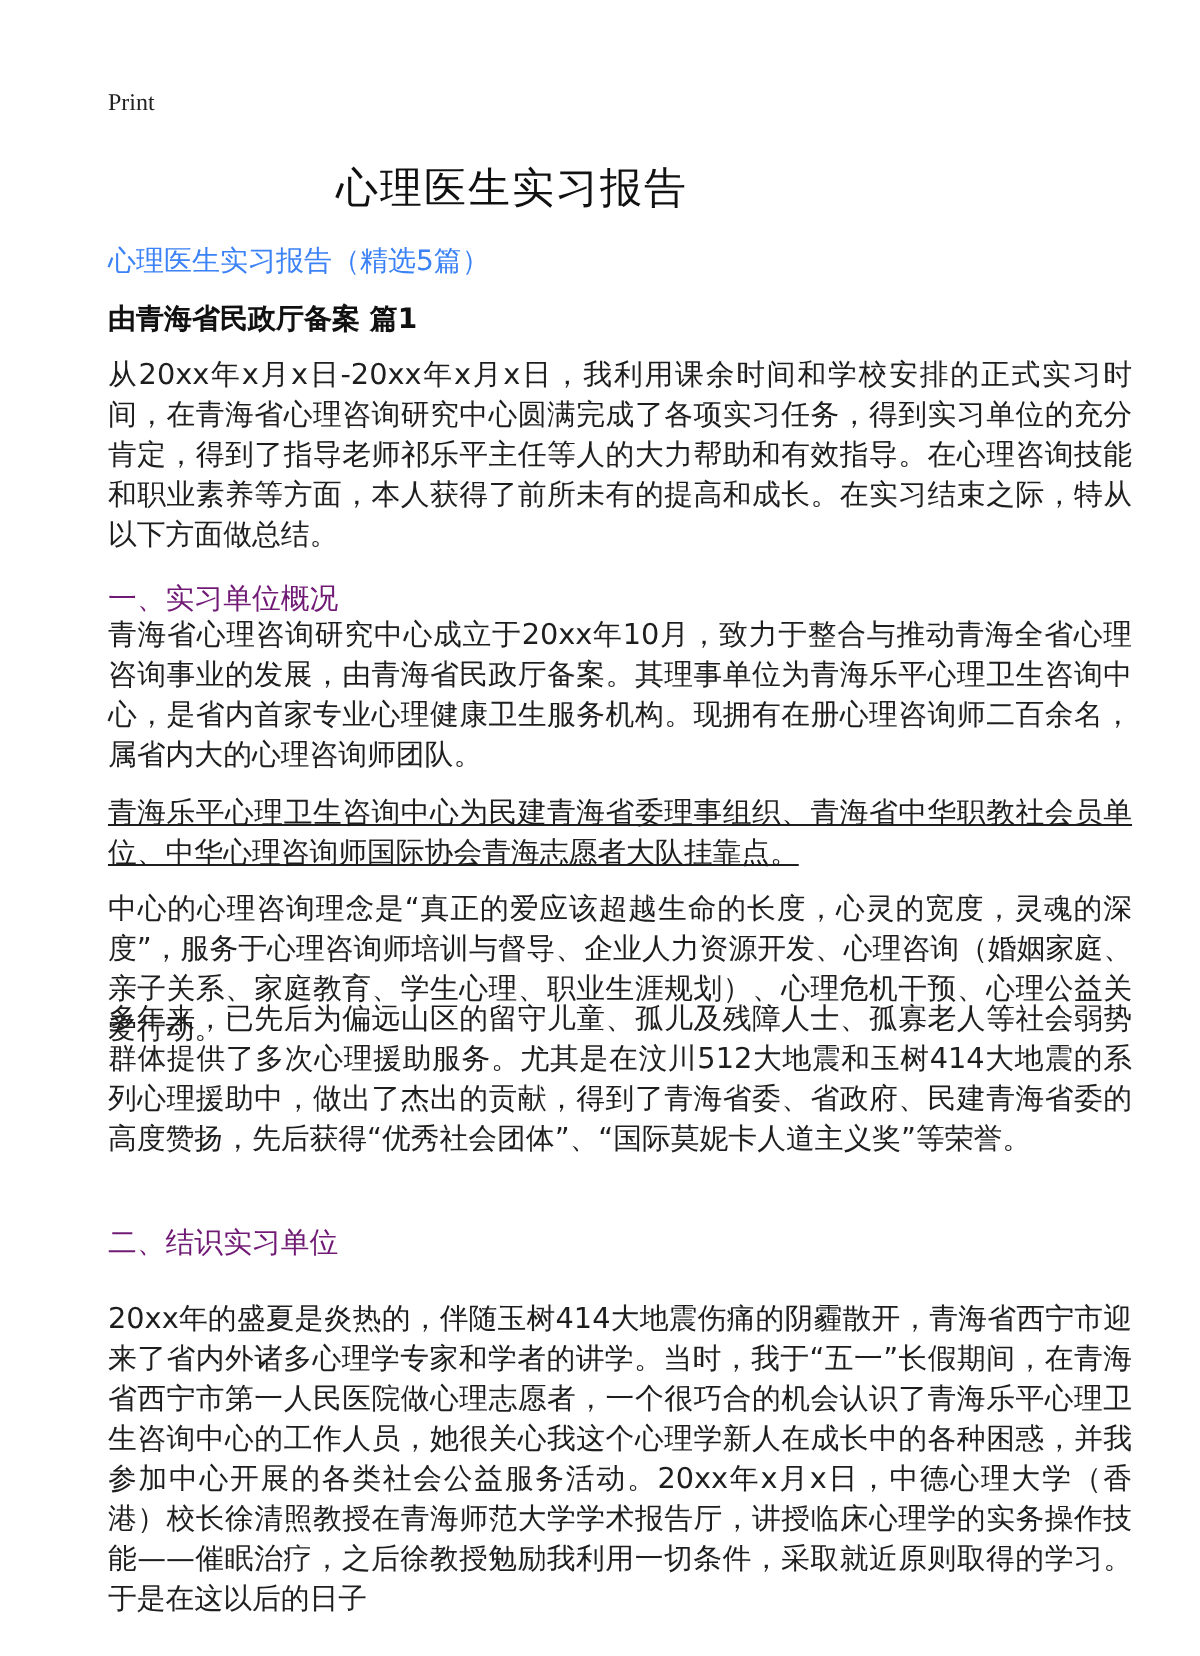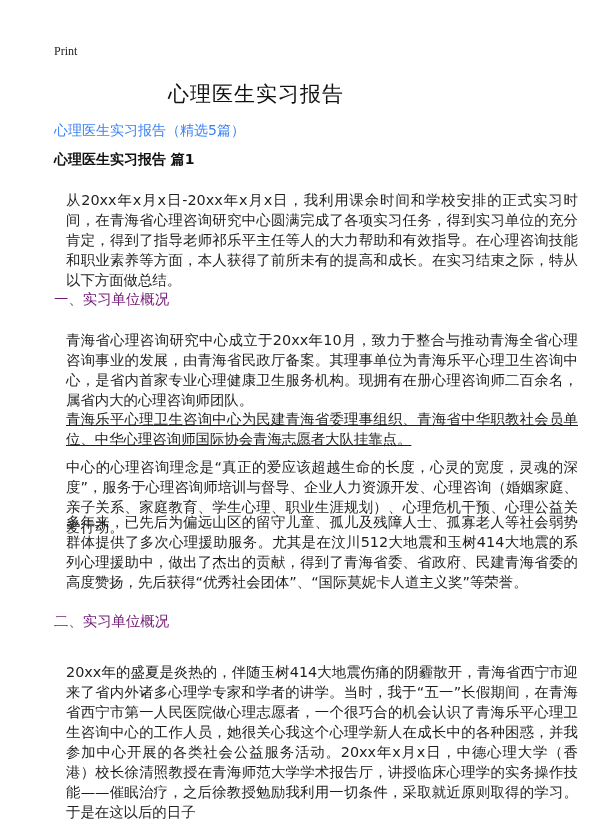--- a/index.html
+++ b/index.html
@@ -5,41 +5,41 @@
   html, body { margin: 0; padding: 0; background: #ffffff; }
   body { width: 600px; height: 828px; overflow: hidden; position: relative;
          font-family: "DejaVu Sans", sans-serif; color: #1a1a1a; }
   .print { position: absolute; left: 54px; top: 44px; font-family: "Liberation Serif", serif;
            font-size: 12px; color: #222; }
   .title { position: absolute; left: 0; width: 512px; top: 80px; text-align: center;
            font-size: 21px; color: #111; letter-spacing: 1px; }
   .subtitle { position: absolute; left: 54px; top: 122px; font-size: 14px; color: #3b82f6; }
   .section-head { position: absolute; left: 54px; top: 151px; font-size: 14px; font-weight: bold; color: #111; }
   .para { position: absolute; left: 54px; width: 512px; font-size: 14.4px; line-height: 20px;
-          color: #1e1e1e; margin: 12px; word-break: break-all; text-align: justify; }
+          color: #1e1e1e; margin: 0; word-break: break-all; text-align: justify; }
   .heading2 { position: absolute; left: 54px; font-size: 14.4px; color: #701a75; }
 </style>
 </head>
 <body>
 
 <div class="print">Print</div>
 
 <h1 class="title" style="margin:0;font-weight:normal;">心理医生实习报告</h1>
 
 <div class="subtitle">心理医生实习报告（精选5篇）</div>
 
-<div class="section-head">心理医生实习报告 篇1</div>
+<div class="section-head">由青海省民政厅备案 篇1</div>
 
 <p class="para" style="top:178px;">从20xx年x月x日-20xx年x月x日，我利用课余时间和学校安排的正式实习时间，在青海省心理咨询研究中心圆满完成了各项实习任务，得到实习单位的充分肯定，得到了指导老师祁乐平主任等人的大力帮助和有效指导。在心理咨询技能和职业素养等方面，本人获得了前所未有的提高和成长。在实习结束之际，特从以下方面做总结。</p>
 
 <div class="heading2" style="top:290px;">一、实习单位概况</div>
 
-<p class="para" style="top:318px;">青海省心理咨询研究中心成立于20xx年10月，致力于整合与推动青海全省心理咨询事业的发展，由青海省民政厅备案。其理事单位为青海乐平心理卫生咨询中心，是省内首家专业心理健康卫生服务机构。现拥有在册心理咨询师二百余名，属省内大的心理咨询师团队。</p>
+<p class="para" style="top:308px;">青海省心理咨询研究中心成立于20xx年10月，致力于整合与推动青海全省心理咨询事业的发展，由青海省民政厅备案。其理事单位为青海乐平心理卫生咨询中心，是省内首家专业心理健康卫生服务机构。现拥有在册心理咨询师二百余名，属省内大的心理咨询师团队。</p>
 
 <p class="para" style="top:397px;text-decoration:underline;">青海乐平心理卫生咨询中心为民建青海省委理事组织、青海省中华职教社会员单位、中华心理咨询师国际协会青海志愿者大队挂靠点。</p>
 
 <p class="para" style="top:445px;">中心的心理咨询理念是“真正的爱应该超越生命的长度，心灵的宽度，灵魂的深度”，服务于心理咨询师培训与督导、企业人力资源开发、心理咨询（婚姻家庭、亲子关系、家庭教育、学生心理、职业生涯规划）、心理危机干预、心理公益关爱行动。</p>
 
 <p class="para" style="top:500px;">多年来，已先后为偏远山区的留守儿童、孤儿及残障人士、孤寡老人等社会弱势群体提供了多次心理援助服务。尤其是在汶川512大地震和玉树414大地震的系列心理援助中，做出了杰出的贡献，得到了青海省委、省政府、民建青海省委的高度赞扬，先后获得“优秀社会团体”、“国际莫妮卡人道主义奖”等荣誉。</p>
 
-<div class="heading2" style="top:612px;">二、实习单位概况</div>
+<div class="heading2" style="top:612px;">二、结识实习单位</div>
 
 <p class="para" style="top:650px;">20xx年的盛夏是炎热的，伴随玉树414大地震伤痛的阴霾散开，青海省西宁市迎来了省内外诸多心理学专家和学者的讲学。当时，我于“五一”长假期间，在青海省西宁市第一人民医院做心理志愿者，一个很巧合的机会认识了青海乐平心理卫生咨询中心的工作人员，她很关心我这个心理学新人在成长中的各种困惑，并我参加中心开展的各类社会公益服务活动。20xx年x月x日，中德心理大学（香港）校长徐清照教授在青海师范大学学术报告厅，讲授临床心理学的实务操作技能——催眠治疗，之后徐教授勉励我利用一切条件，采取就近原则取得的学习。于是在这以后的日子</p>
 
 </body></html>

